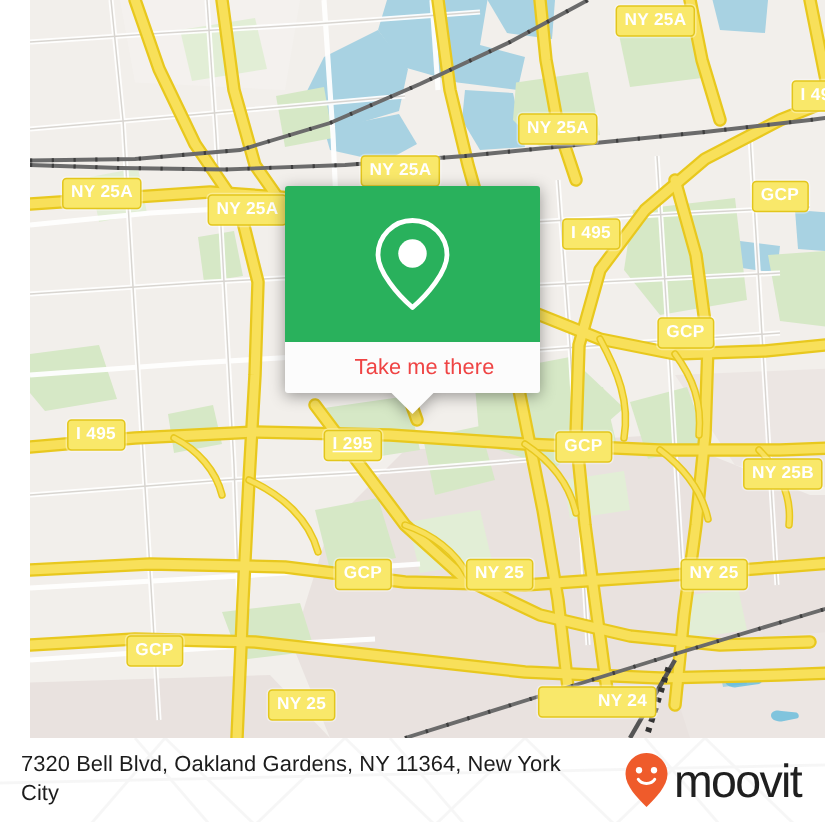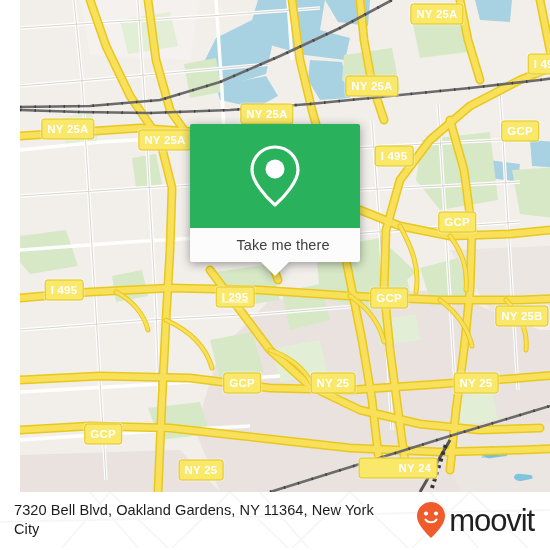--- a/index.html
+++ b/index.html
@@ -40,21 +40,21 @@
   }
   #card-top{
     background:#29b15c;height:104px;border-radius:2px 2px 0 0;
     display:flex;align-items:center;justify-content:center;
   }
   #card-bottom{
     background:#fcfcfc;height:34px;border-radius:0 0 2px 2px;
     display:flex;align-items:center;justify-content:center;
     position:relative;
   }
-  #card-label{font-size:14.5px;color:#404040;letter-spacing:.1px;margin-left:16px;}
+  #card-label{font-size:14.5px;color:#ef4444;letter-spacing:.1px;margin-left:16px;}
   #card-tail{
     position:absolute;left:50%;top:100%;transform:translateX(-50%);
     width:0;height:0;border-left:14px solid transparent;border-right:14px solid transparent;
     border-top:14px solid #fcfcfc;
   }
 
   
   #footer{
     position:absolute;left:0;top:492px;width:550px;height:56px;
     background:#ffffff;overflow:hidden;

